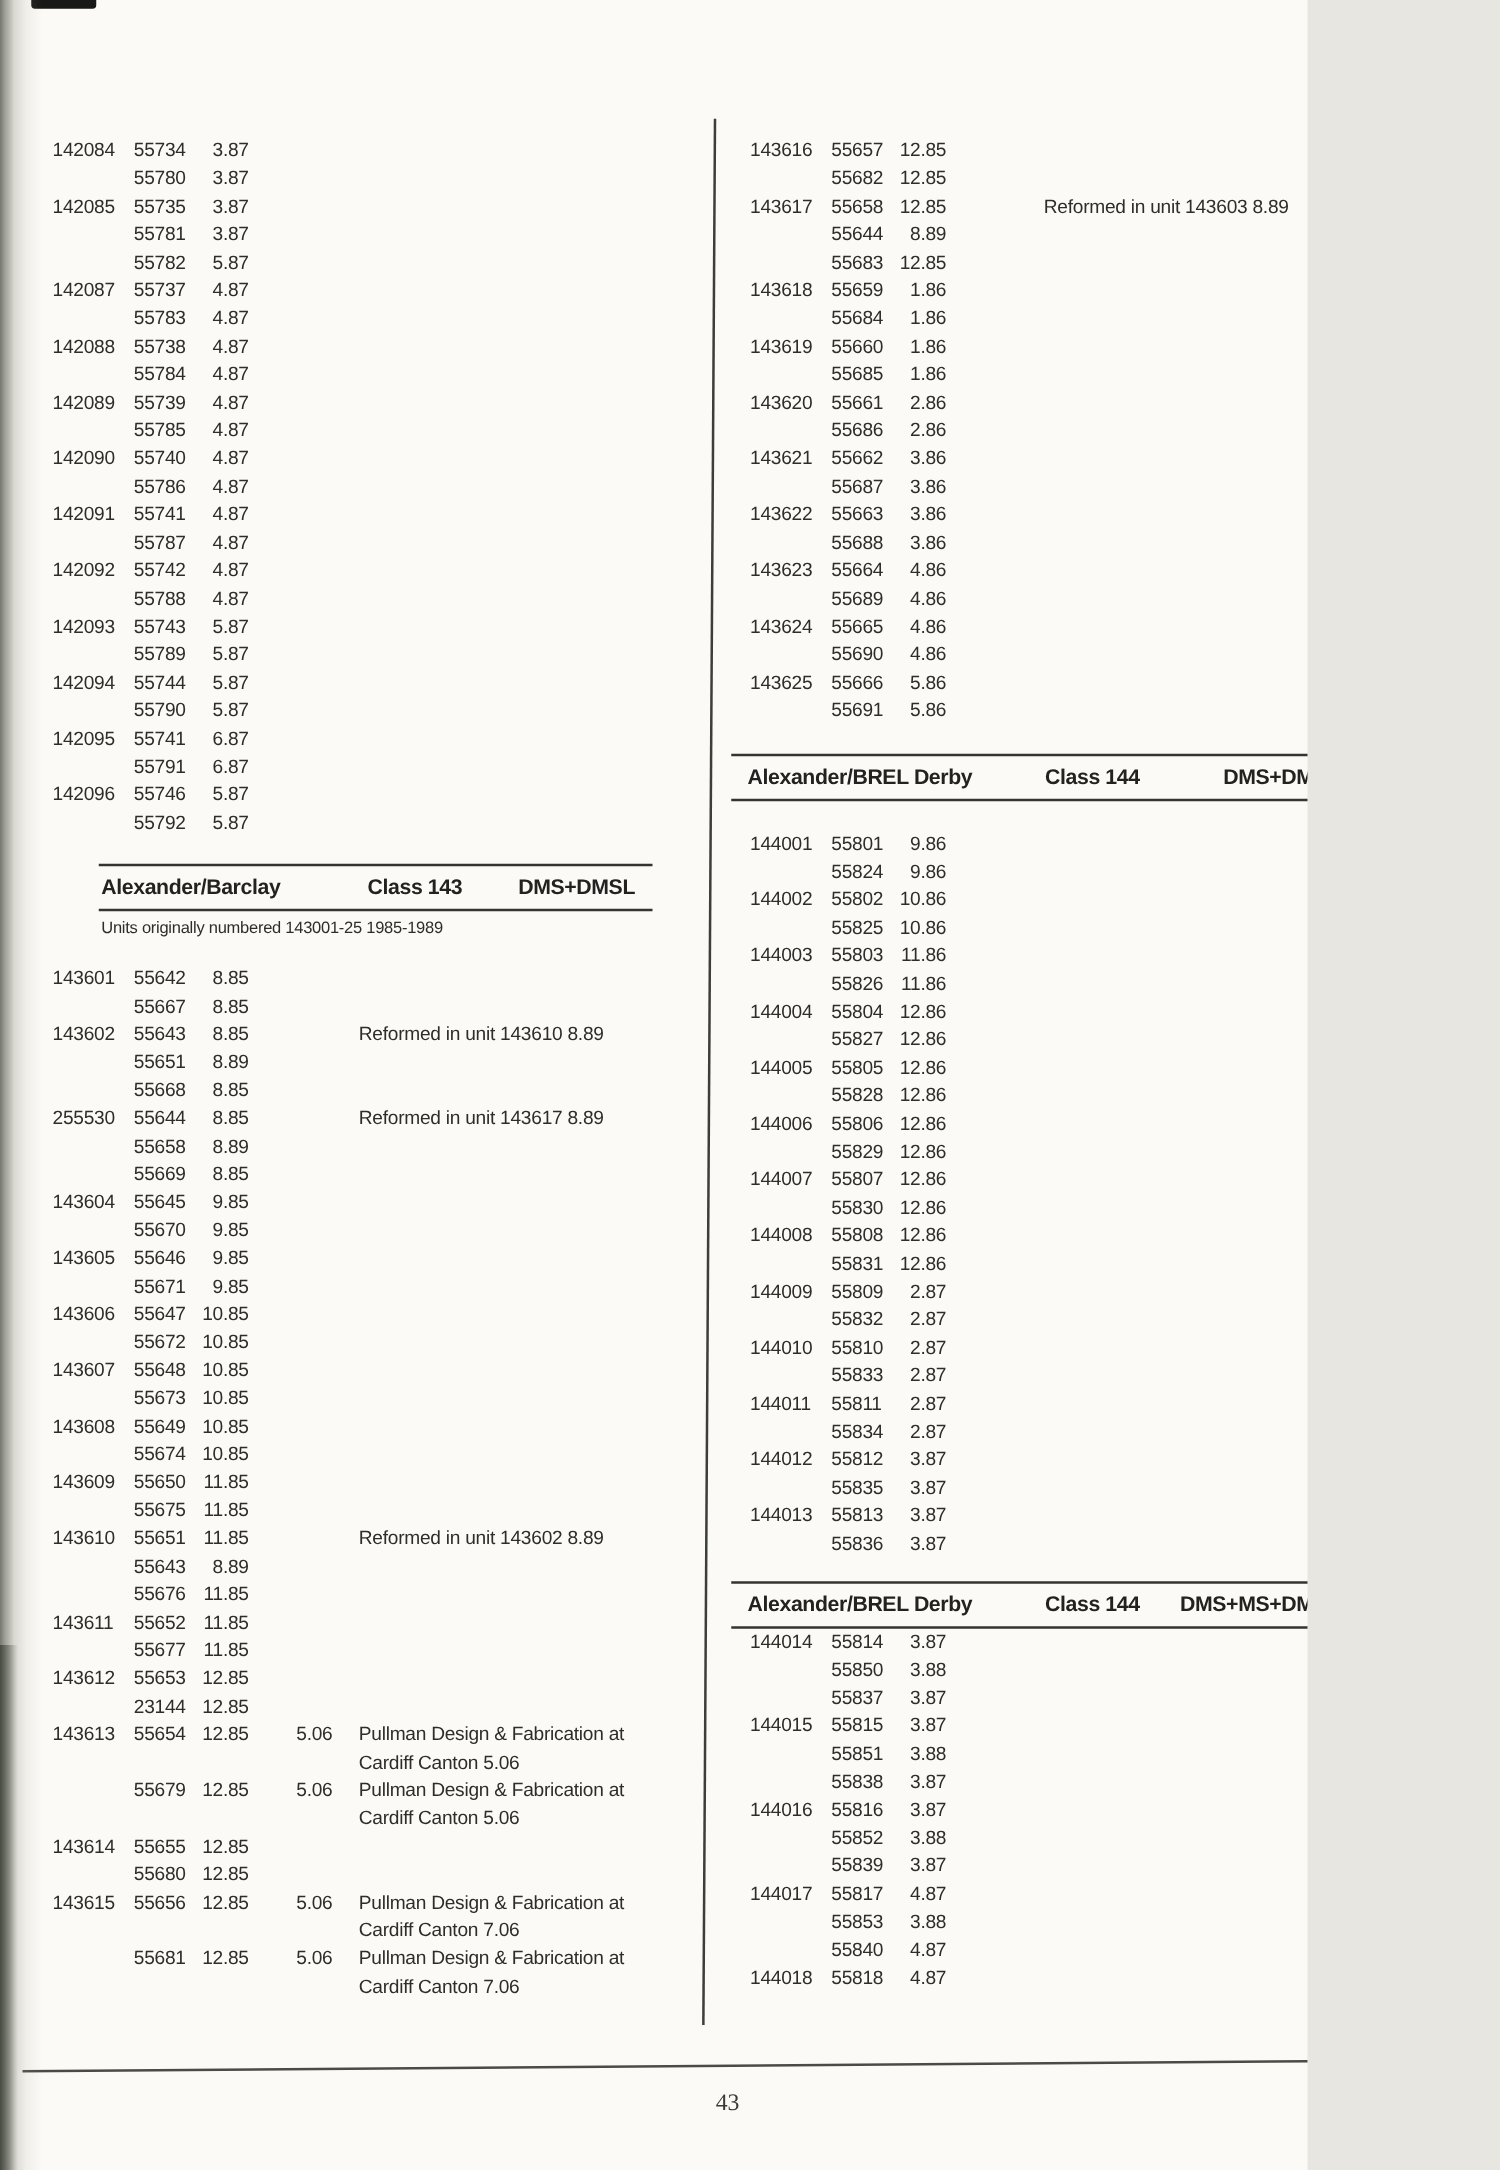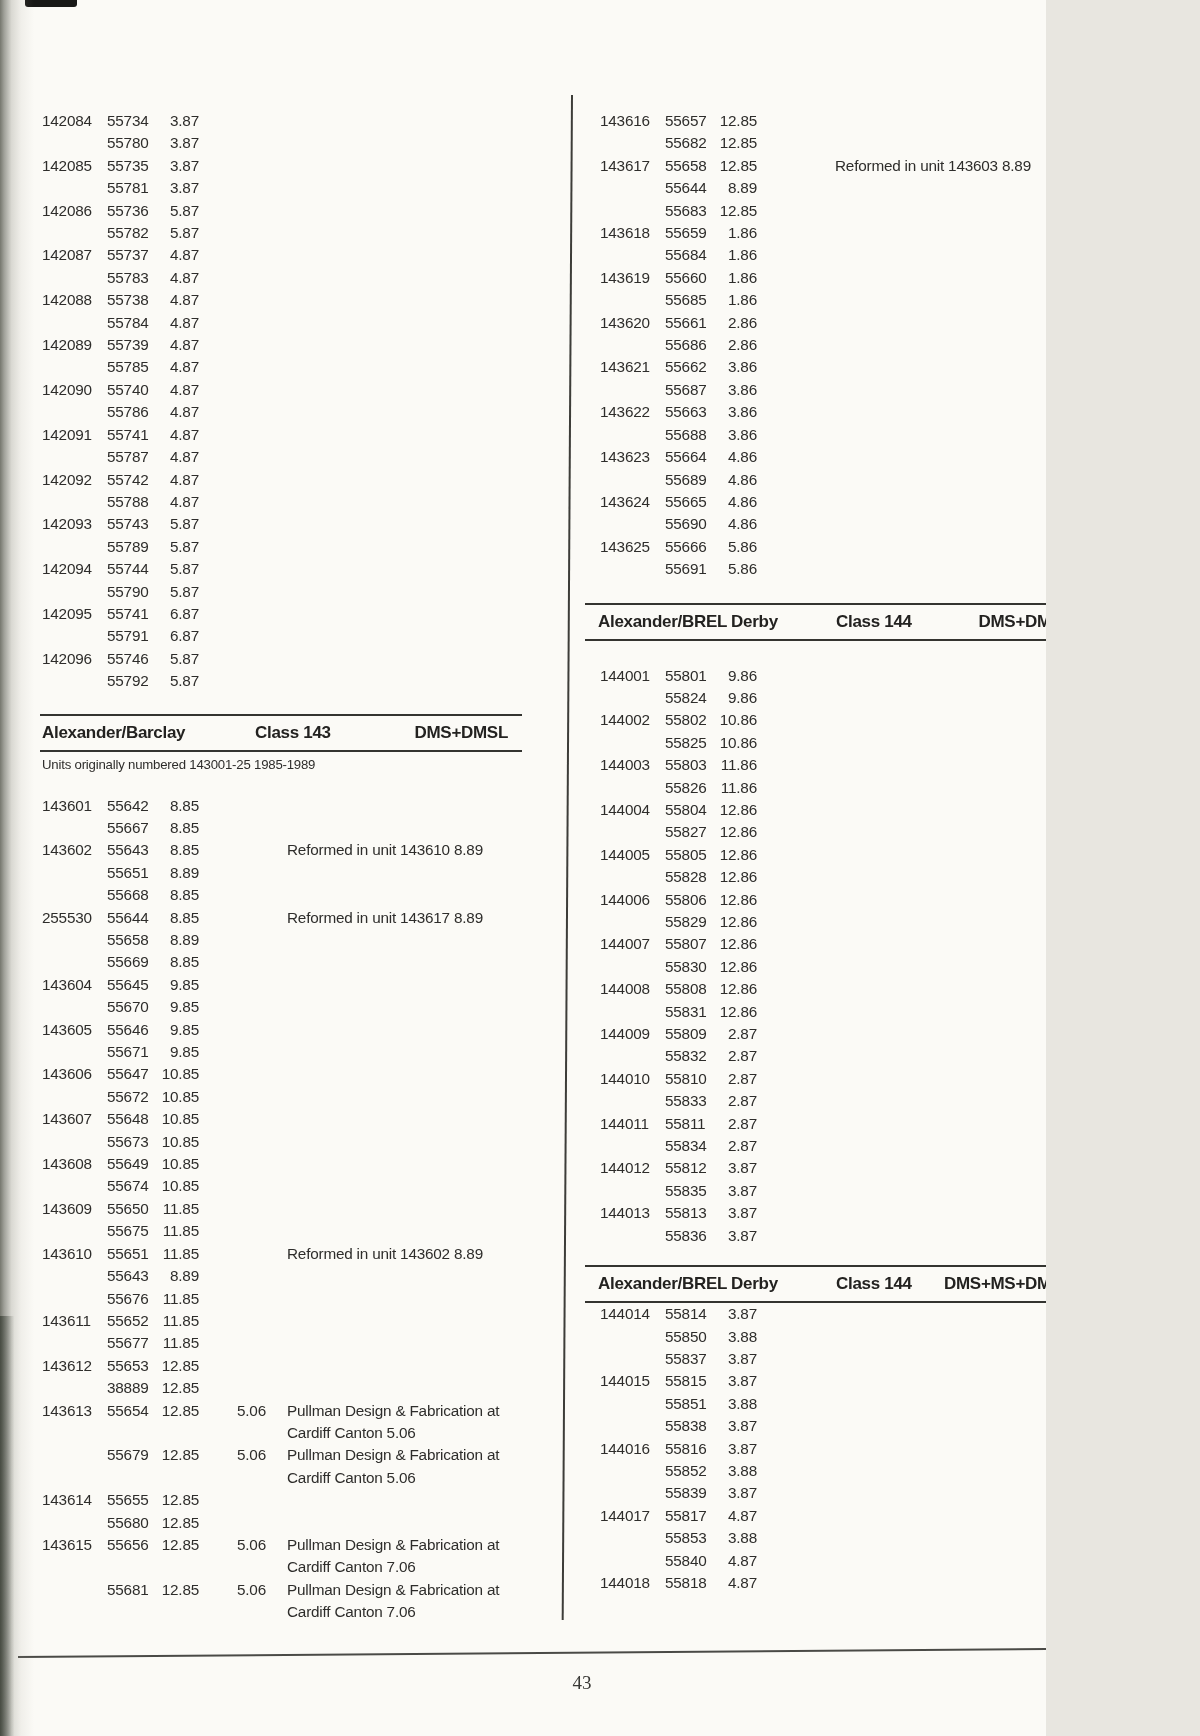--- a/index.html
+++ b/index.html
@@ -47,21 +47,21 @@
   }
   .band span { position:absolute; top:7px; white-space:nowrap; }
   .col-left  .band .maker { left:2px; }
   .col-right .band .maker { left:13px; }
   .col-left  .band .klass { left:215px; }
   .col-right .band .klass { left:227px;margin-left:24px; }
   .col-left  .band .formation { right:14px; }
   .col-right .band .formation { right:28px; }
   .subtitle { font-size:13.2px; letter-spacing:-0.2px; line-height:20px; margin-top:3px; padding-left:2px; }
   
-  .col-left  .sec-1 { margin-top:21px; }
+  .col-left  .sec-1 { margin-top:21px;margin-left:39px; }
   .col-left  .sec-2 { margin-top:20px; }
   .col-right .sec-1 { margin-top:22px; }
   .col-right .sec-2 { margin-top:24px; }
   .col-right .sec-3 { margin-top:18px; }
   .col-right .sec-4 { }
   
   .divider-v {
     position:absolute; left:571px; top:95px; width:2px; height:1525px;
     background:#3d3d39; transform:rotate(0.35deg); transform-origin:top center;
   }
@@ -82,21 +82,20 @@
   <div class="col col-left" id="col-left">
       <div class="rows sec-0">
   <div class="row"><span class="c-unit">142084</span><span class="c-car">55734</span><span class="c-date">3.87</span><span class="c-ndate"></span><span class="c-note"></span></div>
 
   <div class="row"><span class="c-unit"></span><span class="c-car">55780</span><span class="c-date">3.87</span><span class="c-ndate"></span><span class="c-note"></span></div>
 
   <div class="row"><span class="c-unit">142085</span><span class="c-car">55735</span><span class="c-date">3.87</span><span class="c-ndate"></span><span class="c-note"></span></div>
 
   <div class="row"><span class="c-unit"></span><span class="c-car">55781</span><span class="c-date">3.87</span><span class="c-ndate"></span><span class="c-note"></span></div>
 
-  <div class="row"><span class="c-unit">142086</span><span class="c-car">55736</span><span class="c-date">5.87</span><span class="c-ndate"></span><span class="c-note"></span></div>
 
   <div class="row"><span class="c-unit"></span><span class="c-car">55782</span><span class="c-date">5.87</span><span class="c-ndate"></span><span class="c-note"></span></div>
 
   <div class="row"><span class="c-unit">142087</span><span class="c-car">55737</span><span class="c-date">4.87</span><span class="c-ndate"></span><span class="c-note"></span></div>
 
   <div class="row"><span class="c-unit"></span><span class="c-car">55783</span><span class="c-date">4.87</span><span class="c-ndate"></span><span class="c-note"></span></div>
 
   <div class="row"><span class="c-unit">142088</span><span class="c-car">55738</span><span class="c-date">4.87</span><span class="c-ndate"></span><span class="c-note"></span></div>
 
   <div class="row"><span class="c-unit"></span><span class="c-car">55784</span><span class="c-date">4.87</span><span class="c-ndate"></span><span class="c-note"></span></div>
@@ -187,21 +186,21 @@
   <div class="row"><span class="c-unit"></span><span class="c-car">55643</span><span class="c-date">8.89</span><span class="c-ndate"></span><span class="c-note"></span></div>
 
   <div class="row"><span class="c-unit"></span><span class="c-car">55676</span><span class="c-date">11.85</span><span class="c-ndate"></span><span class="c-note"></span></div>
 
   <div class="row"><span class="c-unit">143611</span><span class="c-car">55652</span><span class="c-date">11.85</span><span class="c-ndate"></span><span class="c-note"></span></div>
 
   <div class="row"><span class="c-unit"></span><span class="c-car">55677</span><span class="c-date">11.85</span><span class="c-ndate"></span><span class="c-note"></span></div>
 
   <div class="row"><span class="c-unit">143612</span><span class="c-car">55653</span><span class="c-date">12.85</span><span class="c-ndate"></span><span class="c-note"></span></div>
 
-  <div class="row"><span class="c-unit"></span><span class="c-car">38889</span><span class="c-date">12.85</span><span class="c-ndate"></span><span class="c-note"></span></div>
+  <div class="row"><span class="c-unit"></span><span class="c-car">23144</span><span class="c-date">12.85</span><span class="c-ndate"></span><span class="c-note"></span></div>
 
   <div class="row"><span class="c-unit">143613</span><span class="c-car">55654</span><span class="c-date">12.85</span><span class="c-ndate">5.06</span><span class="c-note">Pullman Design &amp; Fabrication at Cardiff Canton 5.06</span></div>
 
   <div class="row"><span class="c-unit"></span><span class="c-car">55679</span><span class="c-date">12.85</span><span class="c-ndate">5.06</span><span class="c-note">Pullman Design &amp; Fabrication at Cardiff Canton 5.06</span></div>
 
   <div class="row"><span class="c-unit">143614</span><span class="c-car">55655</span><span class="c-date">12.85</span><span class="c-ndate"></span><span class="c-note"></span></div>
 
   <div class="row"><span class="c-unit"></span><span class="c-car">55680</span><span class="c-date">12.85</span><span class="c-ndate"></span><span class="c-note"></span></div>
 
   <div class="row"><span class="c-unit">143615</span><span class="c-car">55656</span><span class="c-date">12.85</span><span class="c-ndate">5.06</span><span class="c-note">Pullman Design &amp; Fabrication at Cardiff Canton 7.06</span></div>

